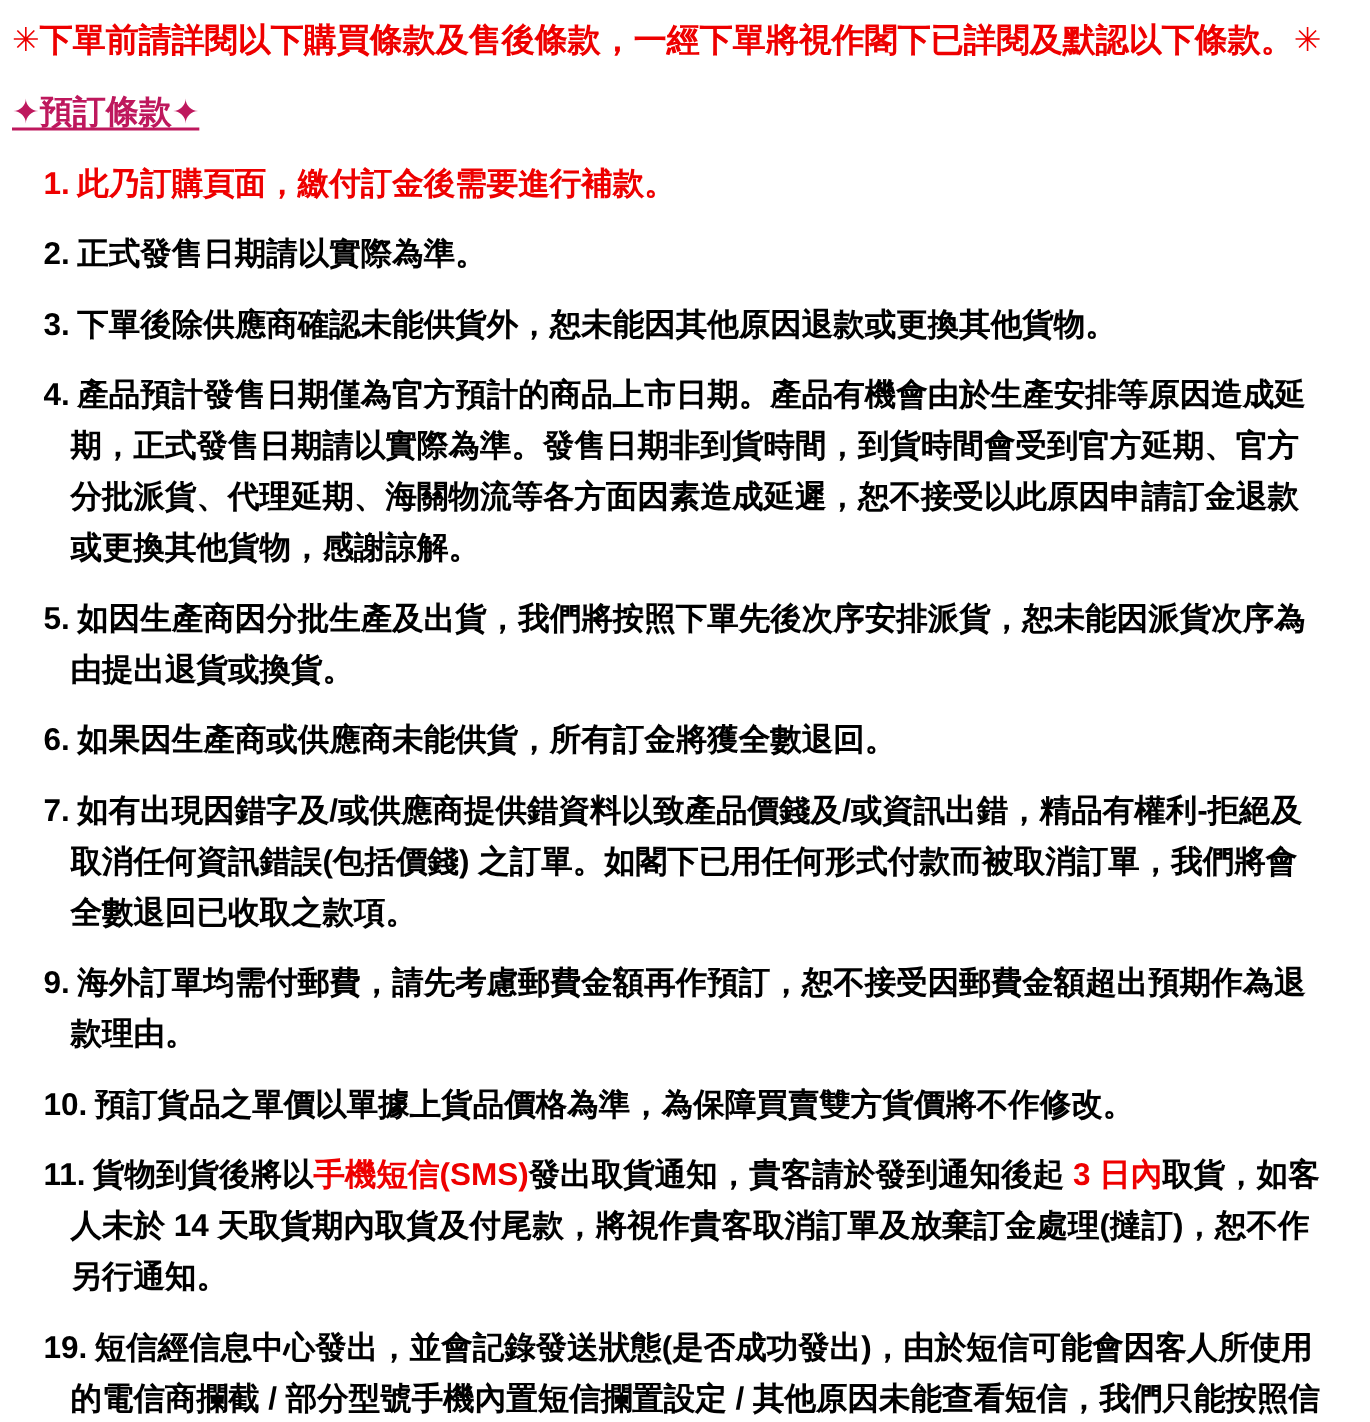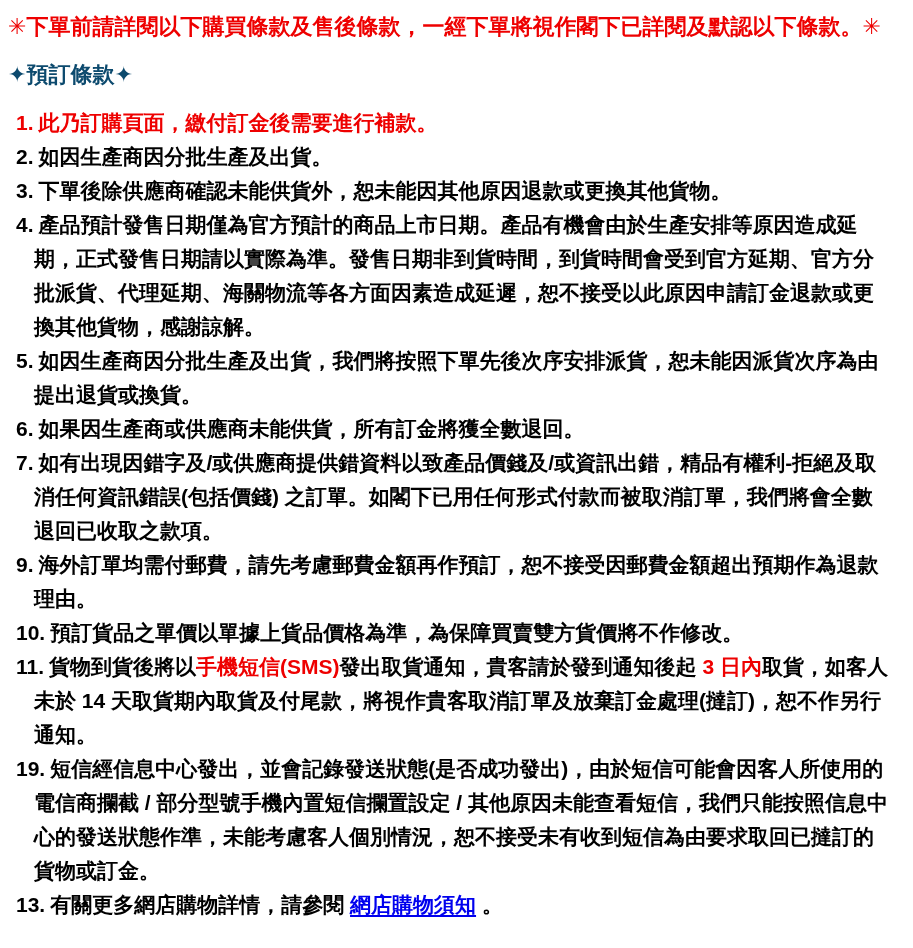--- a/index.html
+++ b/index.html
@@ -21,35 +21,36 @@
   .banner {
     font-size: 22px;
     line-height: 34px;
     color: var(--red, #ee0000);
     text-underline-offset: 3px;
     margin: 0 0 14px 0;
   }
   .heading {
     font-size: 22px;
     line-height: 34px;
-    color: #0c4a6e;
+    color: #be185d;
+    text-decoration: underline;
     text-underline-offset: 3px;
     margin: 0 0 14px 0;
     font-weight: bold;
   }
   .terms {
     margin: 0;
     padding: 0;
   }
   .item {
     font-size: 21px;
     line-height: 34px;
     padding-left: 26px;
     text-indent: -18px;
-    margin: 0;
+    margin: 13px;
   }
   .num {
     display: inline;
     margin-right: 5px;
   }
   .seg.normal { color: #000000; }
   .seg.red { color: var(--red, #ee0000); }
   .item.red-item .num { color: var(--red, #ee0000); }
   .seg.red-underline {
     color: var(--red, #ee0000);
@@ -65,21 +66,21 @@
 </head>
 <body style="background: rgb(255, 255, 255);">
 
 <div class="doc">
   <p class="banner">✳下單前請詳閱以下購買條款及售後條款，一經下單將視作閣下已詳閱及默認以下條款。✳</p>
 
   <h2 class="heading">✦預訂條款✦</h2>
 
   <div class="terms">
       <div class="item red-item"><span class="num">1.</span><span class="seg red">此乃訂購頁面，繳付訂金後需要進行補款。</span></div>
-      <div class="item"><span class="num">2.</span><span class="seg normal">如因生產商因分批生產及出貨。</span></div>
+      <div class="item"><span class="num">2.</span><span class="seg normal">正式發售日期請以實際為準。</span></div>
       <div class="item"><span class="num">3.</span><span class="seg normal">下單後除供應商確認未能供貨外，恕未能因其他原因退款或更換其他貨物。</span></div>
       <div class="item"><span class="num">4.</span><span class="seg normal">產品預計發售日期僅為官方預計的商品上市日期。產品有機會由於生產安排等原因造成延期，正式發售日期請以實際為準。發售日期非到貨時間，到貨時間會受到官方延期、官方分批派貨、代理延期、海關物流等各方面因素造成延遲，恕不接受以此原因申請訂金退款或更換其他貨物，感謝諒解。</span></div>
       <div class="item"><span class="num">5.</span><span class="seg normal">如因生產商因分批生產及出貨，我們將按照下單先後次序安排派貨，恕未能因派貨次序為由提出退貨或換貨。</span></div>
       <div class="item"><span class="num">6.</span><span class="seg normal">如果因生產商或供應商未能供貨，所有訂金將獲全數退回。</span></div>
       <div class="item"><span class="num">7.</span><span class="seg normal">如有出現因錯字及/或供應商提供錯資料以致產品價錢及/或資訊出錯，精品有權利-拒絕及取消任何資訊錯誤(包括價錢) 之訂單。如閣下已用任何形式付款而被取消訂單，我們將會全數退回已收取之款項。</span></div>
       <div class="item"><span class="num">9.</span><span class="seg normal">海外訂單均需付郵費，請先考慮郵費金額再作預訂，恕不接受因郵費金額超出預期作為退款理由。</span></div>
       <div class="item"><span class="num">10.</span><span class="seg normal">預訂貨品之單價以單據上貨品價格為準，為保障買賣雙方貨價將不作修改。</span></div>
       <div class="item"><span class="num">11.</span><span class="seg normal">貨物到貨後將以</span><span class="seg red-underline">手機短信(SMS)</span><span class="seg normal">發出取貨通知，貴客請於發到通知後起 </span><span class="seg red-underline">3 日內</span><span class="seg normal">取貨，如客人未於 14 天取貨期內取貨及付尾款，將視作貴客取消訂單及放棄訂金處理(撻訂)，恕不作另行通知。</span></div>
       <div class="item"><span class="num">19.</span><span class="seg normal">短信經信息中心發出，並會記錄發送狀態(是否成功發出)，由於短信可能會因客人所使用的電信商攔截 / 部分型號手機內置短信攔置設定 / 其他原因未能查看短信，我們只能按照信息中心的發送狀態作準，未能考慮客人個別情況，恕不接受未有收到短信為由要求取回已撻訂的貨物或訂金。</span></div>
       <div class="item"><span class="num">13.</span><span class="seg normal">有關更多網店購物詳情，請參閱 </span><span class="seg link">網店購物須知</span><span class="seg normal"> 。</span></div>

